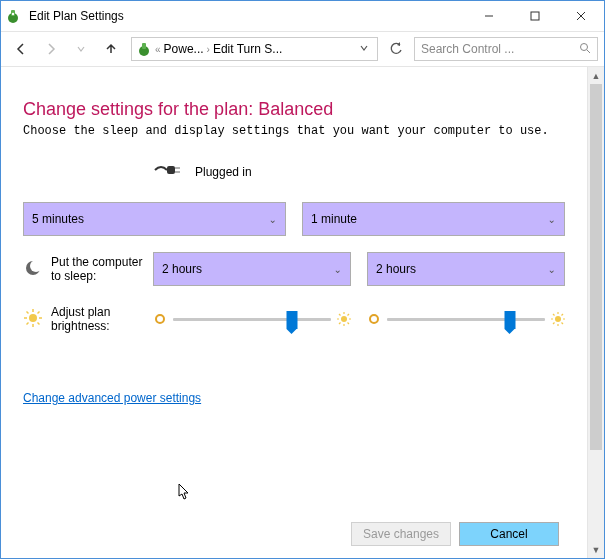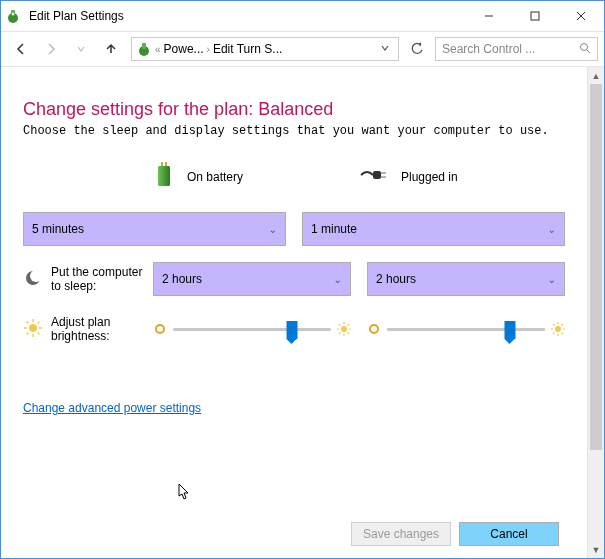--- a/index.html
+++ b/index.html
@@ -68,21 +68,21 @@
   .breadcrumb-bar .bc-icon { width:16px; height:16px; flex-shrink:0; }
   .breadcrumb-bar .bc-sep { color: #888; padding: 0 3px; font-size: 10px; }
   .breadcrumb-bar .bc-item { white-space: nowrap; color: #000; }
   .breadcrumb-bar .bc-drop { margin-left: auto; color: #555; padding: 0 4px; }
   .refresh-btn {
     width: 24px; height: 24px;
     display:flex; align-items:center; justify-content:center;
     color: #555;
   }
   .search-box {
-    width: 163px;
+    width: 184px;
     height: 24px;
     border: 1px solid #ccc;
     padding: 0 6px;
     font-size: 12px;
     color: #888;
     display: flex;
     align-items: center;
     margin-left: 4px;
     overflow: hidden;
     white-space: nowrap;
@@ -312,35 +312,20 @@
   </div>
 </div>
 
 <div class="content-wrap">
   <div class="content">
     <h1 class="heading">Change settings for the plan: Balanced</h1>
     <div class="subtext">Choose the sleep and display settings that you want your computer to use.</div>
 
     <div class="cols-header">
       <div class="spacer"></div>
-      <div class="col-head">
-        <span><svg width="22" height="30" viewBox="0 0 22 30">
-              <rect x="5" y="6" width="12" height="20" rx="2" fill="#3a8f2e"></rect>
-              <rect x="5" y="6" width="12" height="20" rx="2" fill="url(#g1)"></rect>
-              <rect x="8" y="2" width="2" height="4" fill="#c9a832"></rect>
-              <rect x="12" y="2" width="2" height="4" fill="#c9a832"></rect>
-              <defs>
-                <linearGradient id="g1" x1="0" x2="1">
-                  <stop offset="0" stop-color="#6ec258"></stop>
-                  <stop offset="1" stop-color="#2d7a1f"></stop>
-                </linearGradient>
-              </defs>
-            </svg></span>
-        <span>On battery</span>
-      </div>
       <div class="col-head">
         <span><svg width="30" height="20" viewBox="0 0 30 20">
               <path d="M2 10 Q8 4 14 10" fill="none" stroke="#333" stroke-width="2"></path>
               <rect x="14" y="6" width="8" height="8" rx="2" fill="#333"></rect>
               <line x1="22" y1="8" x2="27" y2="8" stroke="#999" stroke-width="1.5"></line>
               <line x1="22" y1="12" x2="27" y2="12" stroke="#999" stroke-width="1.5"></line>
             </svg></span>
         <span>Plugged in</span>
       </div>
     </div>

